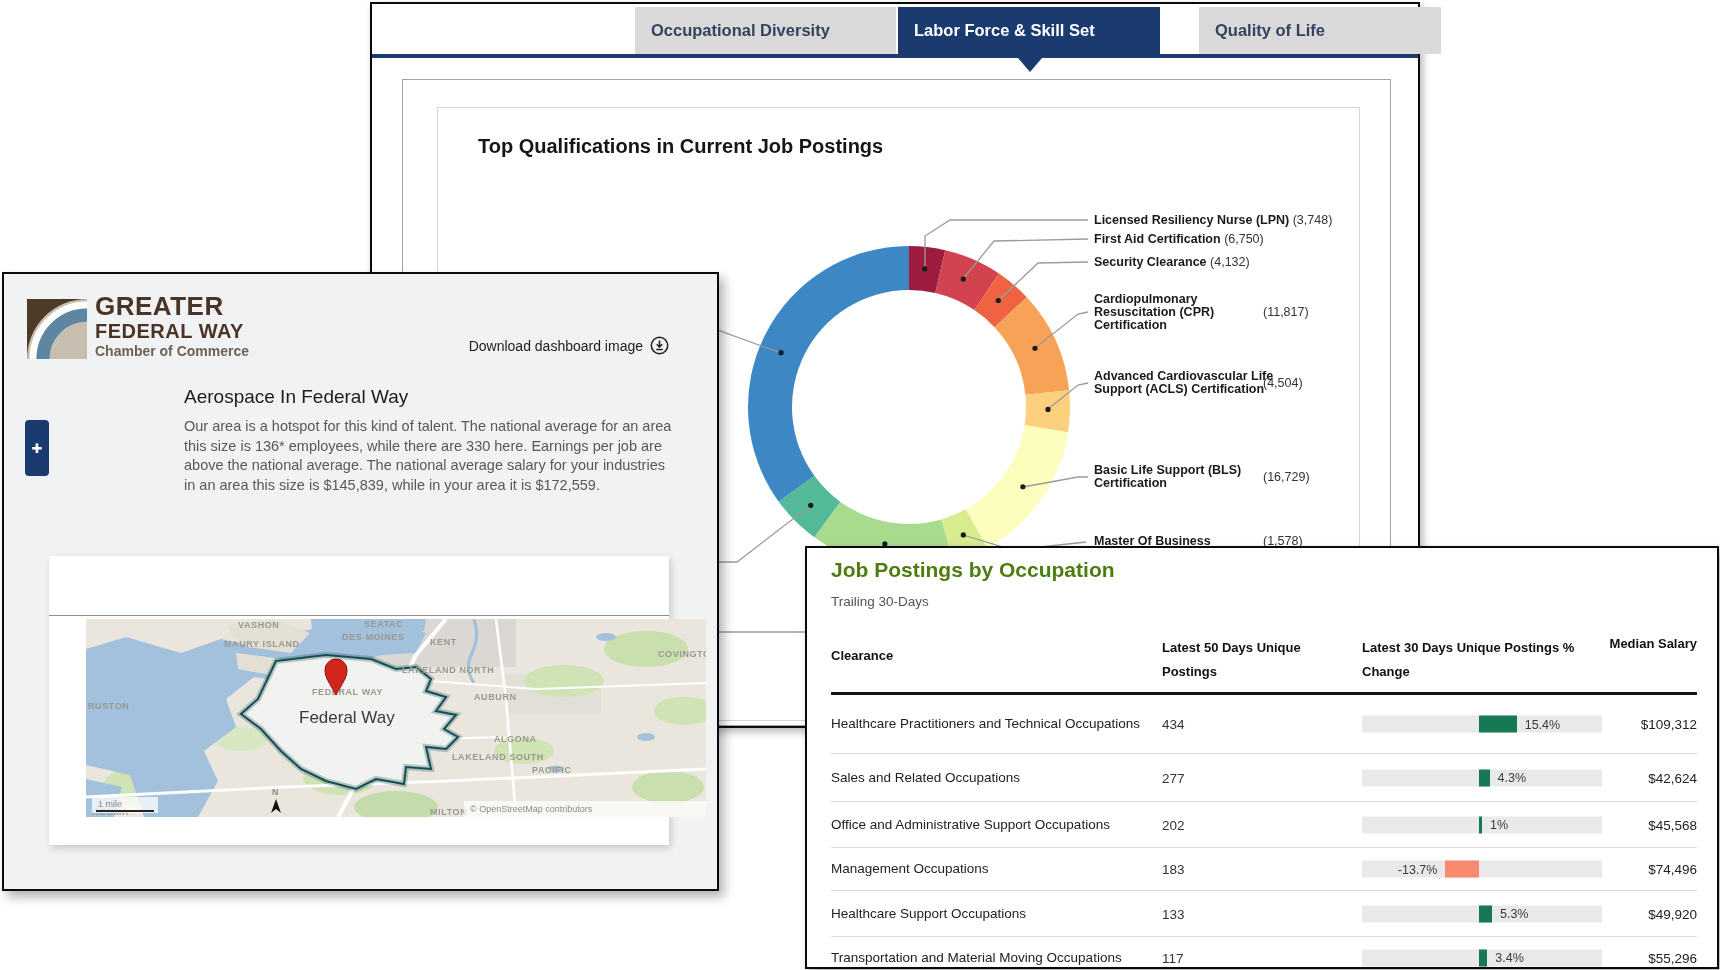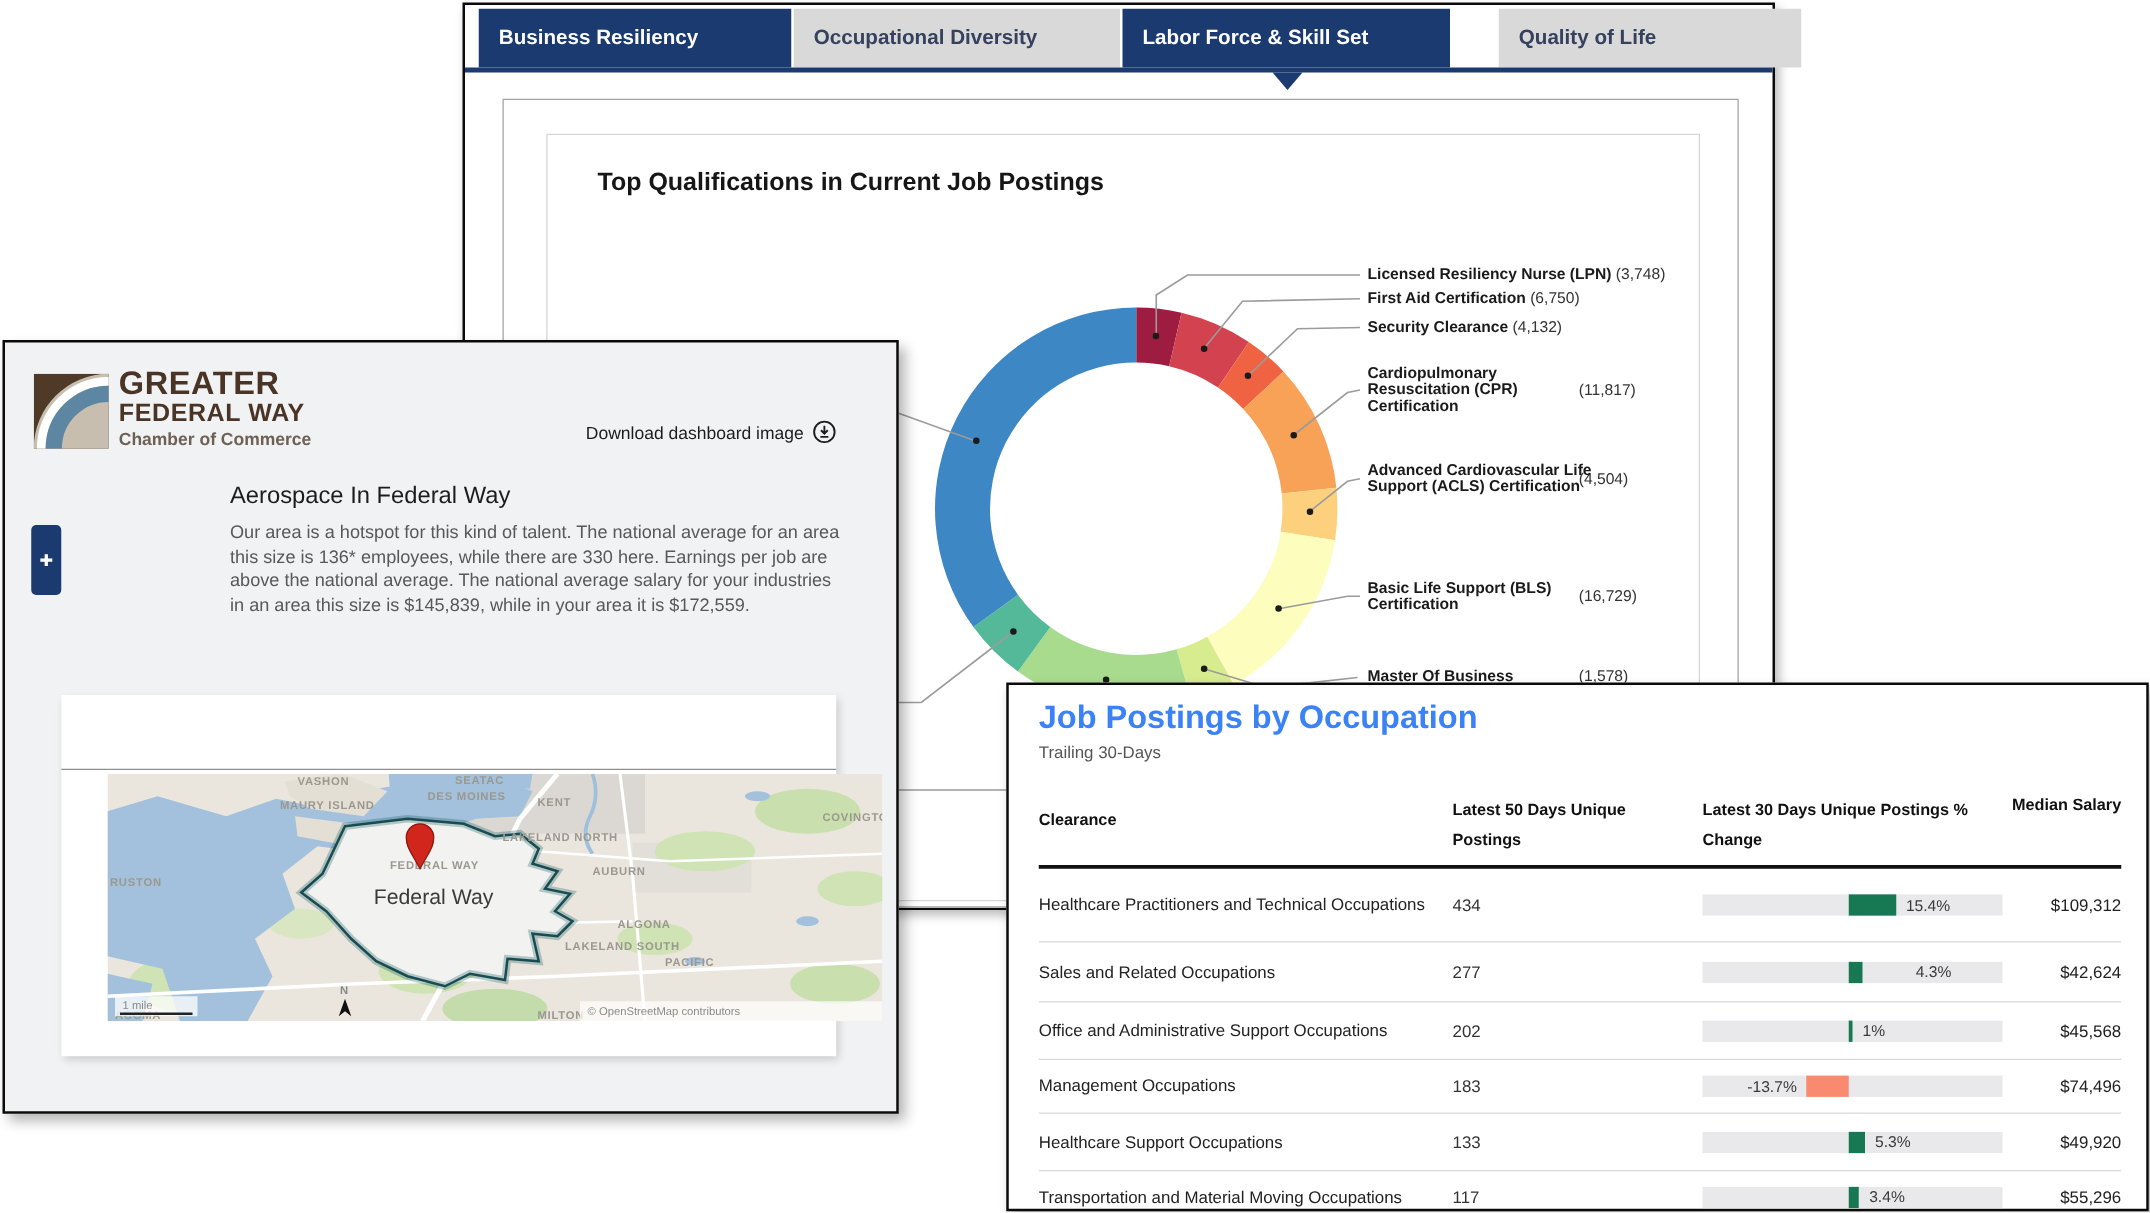--- a/index.html
+++ b/index.html
@@ -48,21 +48,21 @@
                border-radius:4px;color:#fff;display:flex;align-items:center;justify-content:center;
                font-size:13px;cursor:pointer;}
   .map-card{position:absolute;left:45px;top:282px;width:620px;height:289px;background:#fff;
             box-shadow:2px 3px 7px rgba(0,0,0,.18);}
   .map-rule{position:absolute;left:0px;top:59px;width:620px;height:1px;background:#8f8f8f;}
   .map-box{position:absolute;left:0px;top:63px;width:620px;height:198px;overflow:hidden;cursor:grab;padding-left:37px;}
 
   
   .jp-panel{left:805px;top:546px;width:914px;height:423px;background:#fff;
             border:2px solid #0a0a0a;box-shadow:4px 5px 9px rgba(0,0,0,.3);box-sizing:border-box;}
-  .jp-title{position:absolute;left:24px;top:10px;font-size:26px;font-weight:bold;color:#3b82f6;}
+  .jp-title{position:absolute;left:24px;top:10px;font-size:21px;font-weight:bold;color:#4d7c0f;}
   .jp-sub{position:absolute;left:24px;top:46px;font-size:13.5px;color:#555;}
   .jp-head{position:absolute;left:24px;top:84px;width:866px;height:60px;font-size:13px;font-weight:bold;color:#111;}
   .jp-head .c1{position:absolute;left:0;top:16px;}
   .jp-head .c2{position:absolute;left:331px;top:4px;line-height:24px;width:180px;}
   .jp-head .c3{position:absolute;left:531px;top:4px;line-height:24px;width:260px;}
   .jp-head .c4{position:absolute;right:0;top:4px;text-align:right;}
   .jp-rule{position:absolute;left:24px;top:144px;width:866px;height:3px;background:#111;}
   #jp-rows{position:absolute;left:24px;top:147px;width:866px;}
   .jp-row{position:relative;border-bottom:1px solid #d9d9d9;}
   .jp-row:last-child{border-bottom:none;}
@@ -78,23 +78,20 @@
   .mlbl{font-family:"Liberation Sans",sans-serif;font-size:9px;font-weight:bold;fill:#9a988f;letter-spacing:.6px;}
   .mlbl2{font-family:"Liberation Sans",sans-serif;font-size:9px;fill:#8a8a8a;}
   .mbig{font-family:"Liberation Sans",sans-serif;font-size:17px;fill:#3a3a3a;}
 </style>
 </head>
 <body>
 
 <div class="stage">
 
   <div class="abs dash-window">
-    <div class="tab navy tab1">
-      <span>Business Resiliency</span>
-    </div>
     <div class="tab gray tab2">
       <span>Occupational Diversity</span>
     </div>
     <div class="tab navy tab3">
       <span>Labor Force &amp; Skill Set</span>
     </div>
     <div class="tab gray tab4">
       <span>Quality of Life</span>
     </div>
     <div class="tab-underline"></div>
@@ -278,21 +275,21 @@
             <div class="jp-fill" style="left: 117px; width: 37.73px; background: rgb(23, 121, 84);"></div>
             <div class="jp-pct" style="left: 162.73px;">15.4%</div>
           </div>
           <div class="jp-sal">$109,312</div>
         </div>
         <div class="jp-row" style="height: 47px;">
           <div class="jp-occ">Sales and Related Occupations</div>
           <div class="jp-num">277</div>
           <div class="jp-barwrap">
             <div class="jp-fill" style="left: 117px; width: 10.535px; background: rgb(23, 121, 84);"></div>
-            <div class="jp-pct" style="left: 135.535px; margin-left: 35px;">4.3%</div>
+            <div class="jp-pct" style="left: 135.535px;">4.3%</div>
           </div>
           <div class="jp-sal">$42,624</div>
         </div>
         <div class="jp-row" style="height: 45px;">
           <div class="jp-occ">Office and Administrative Support Occupations</div>
           <div class="jp-num">202</div>
           <div class="jp-barwrap">
             <div class="jp-fill" style="left: 117px; width: 3px; background: rgb(23, 121, 84);"></div>
             <div class="jp-pct" style="left: 128px;">1%</div>
           </div>

